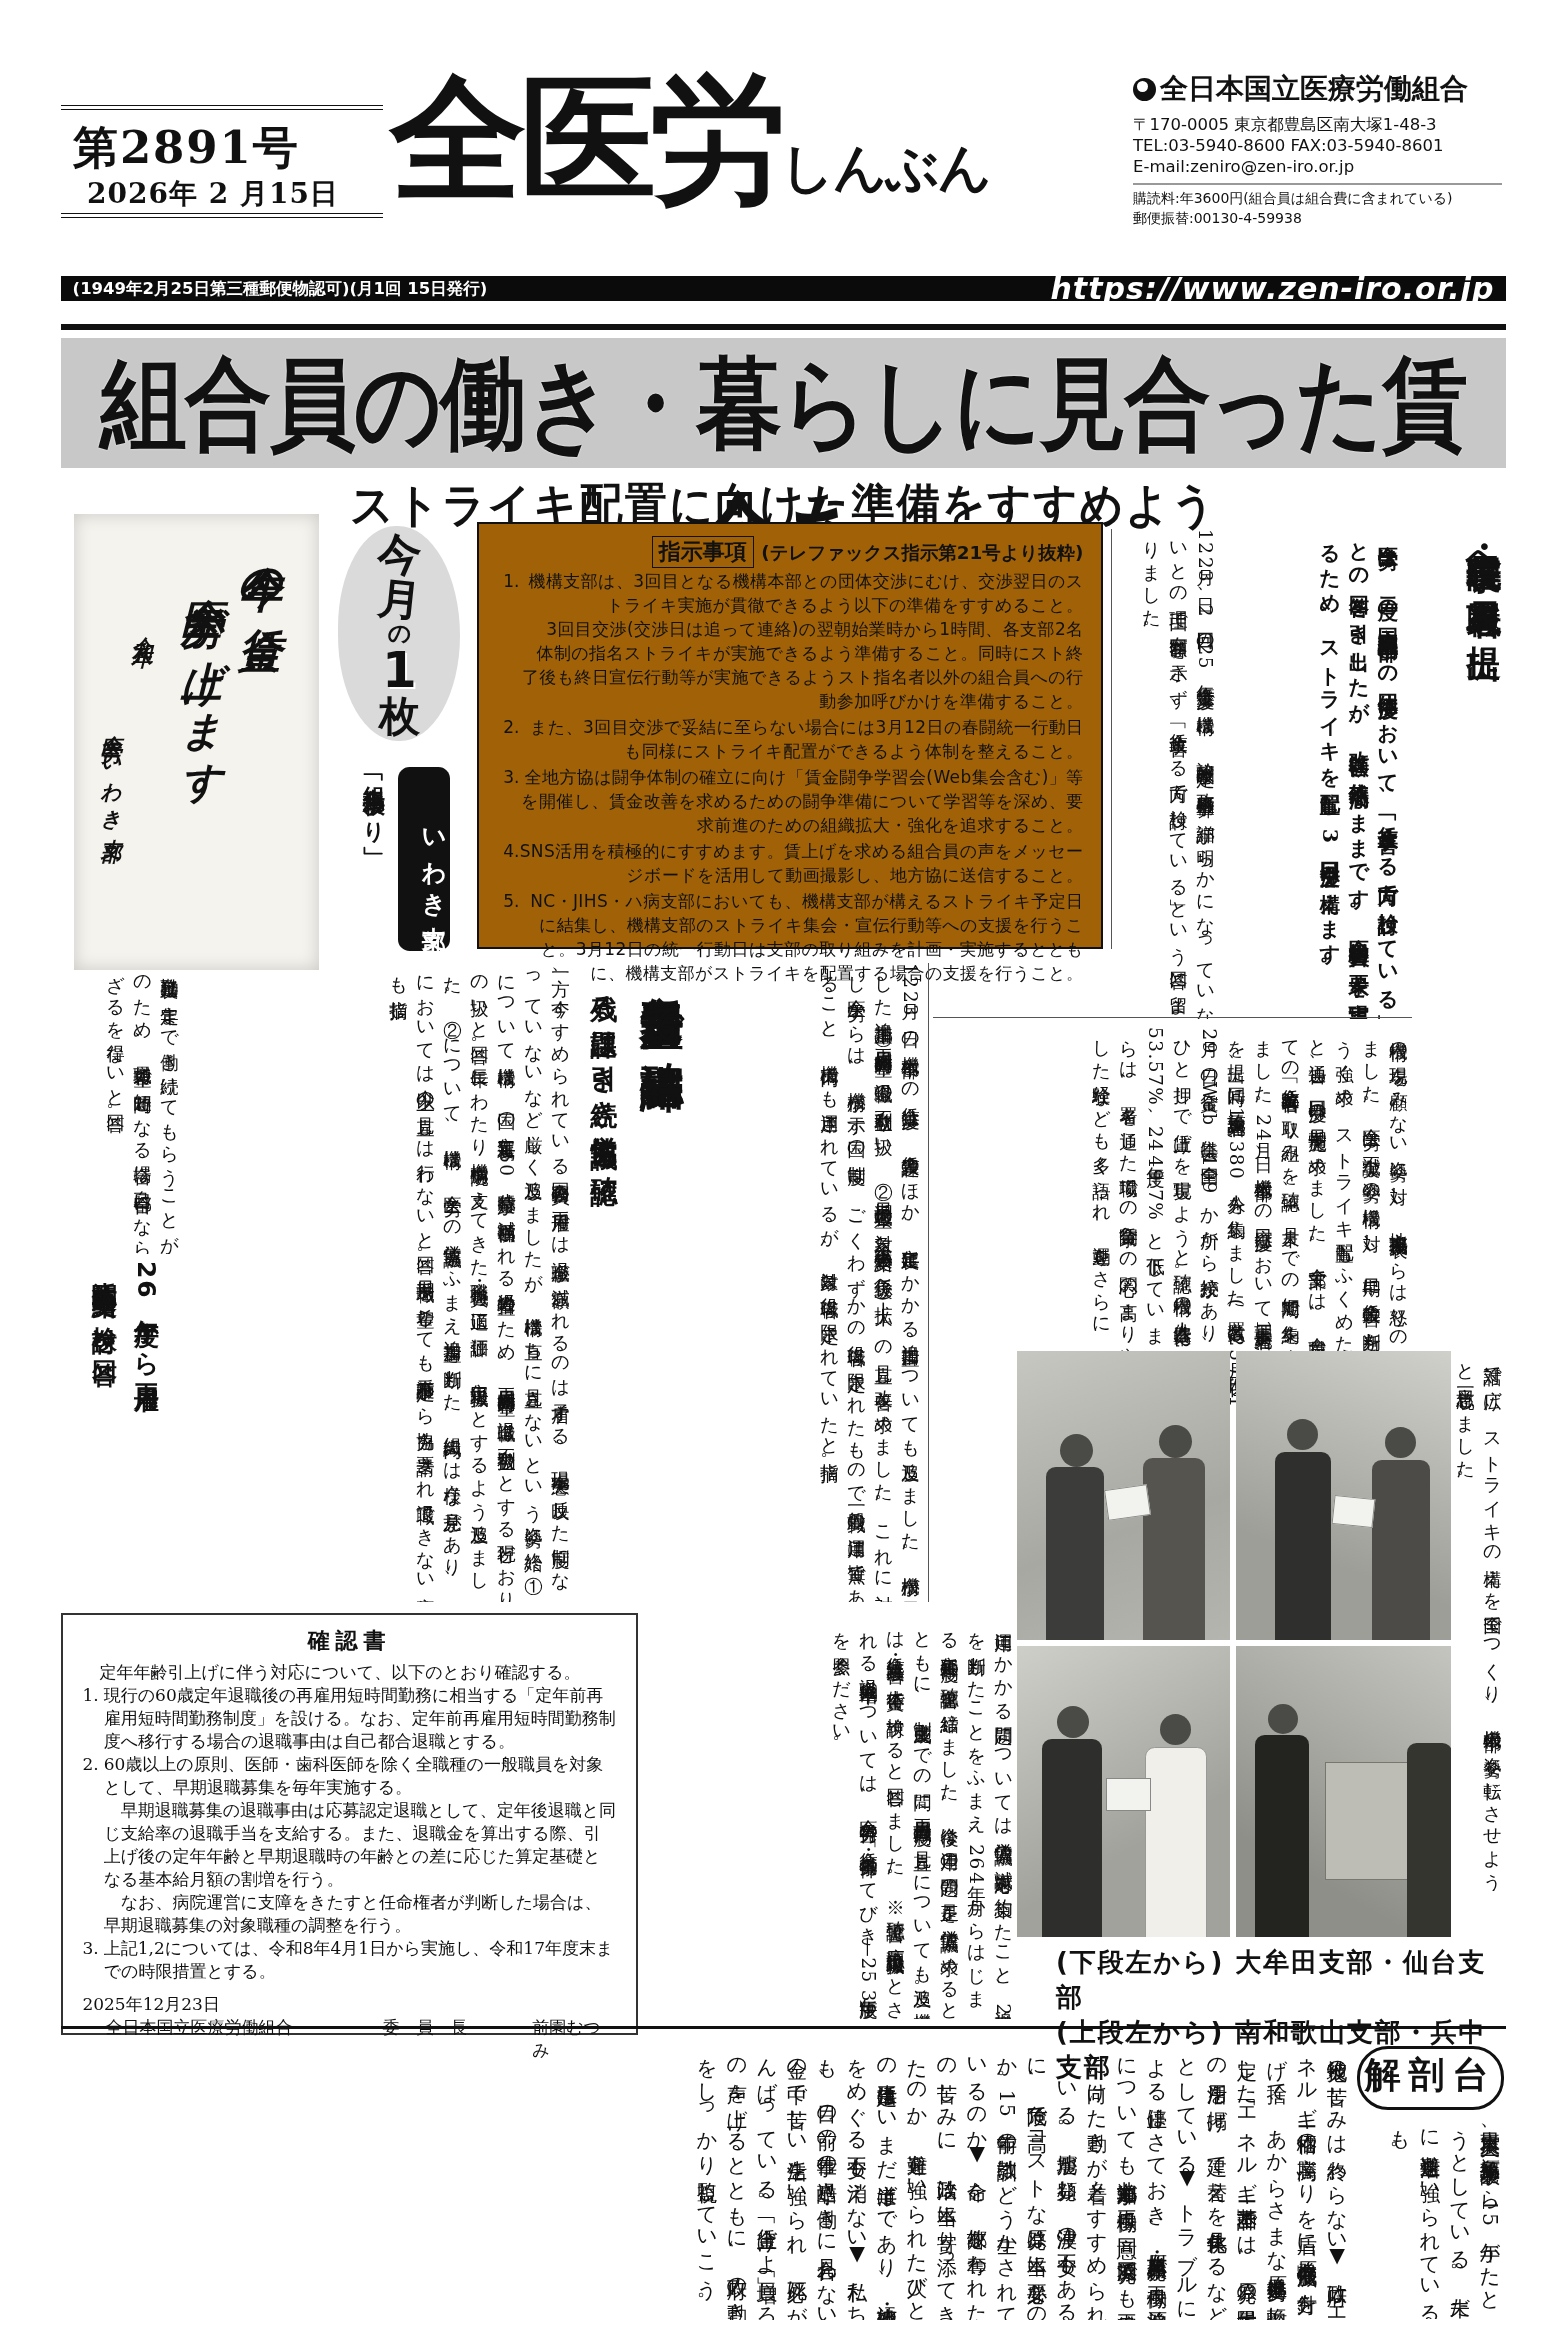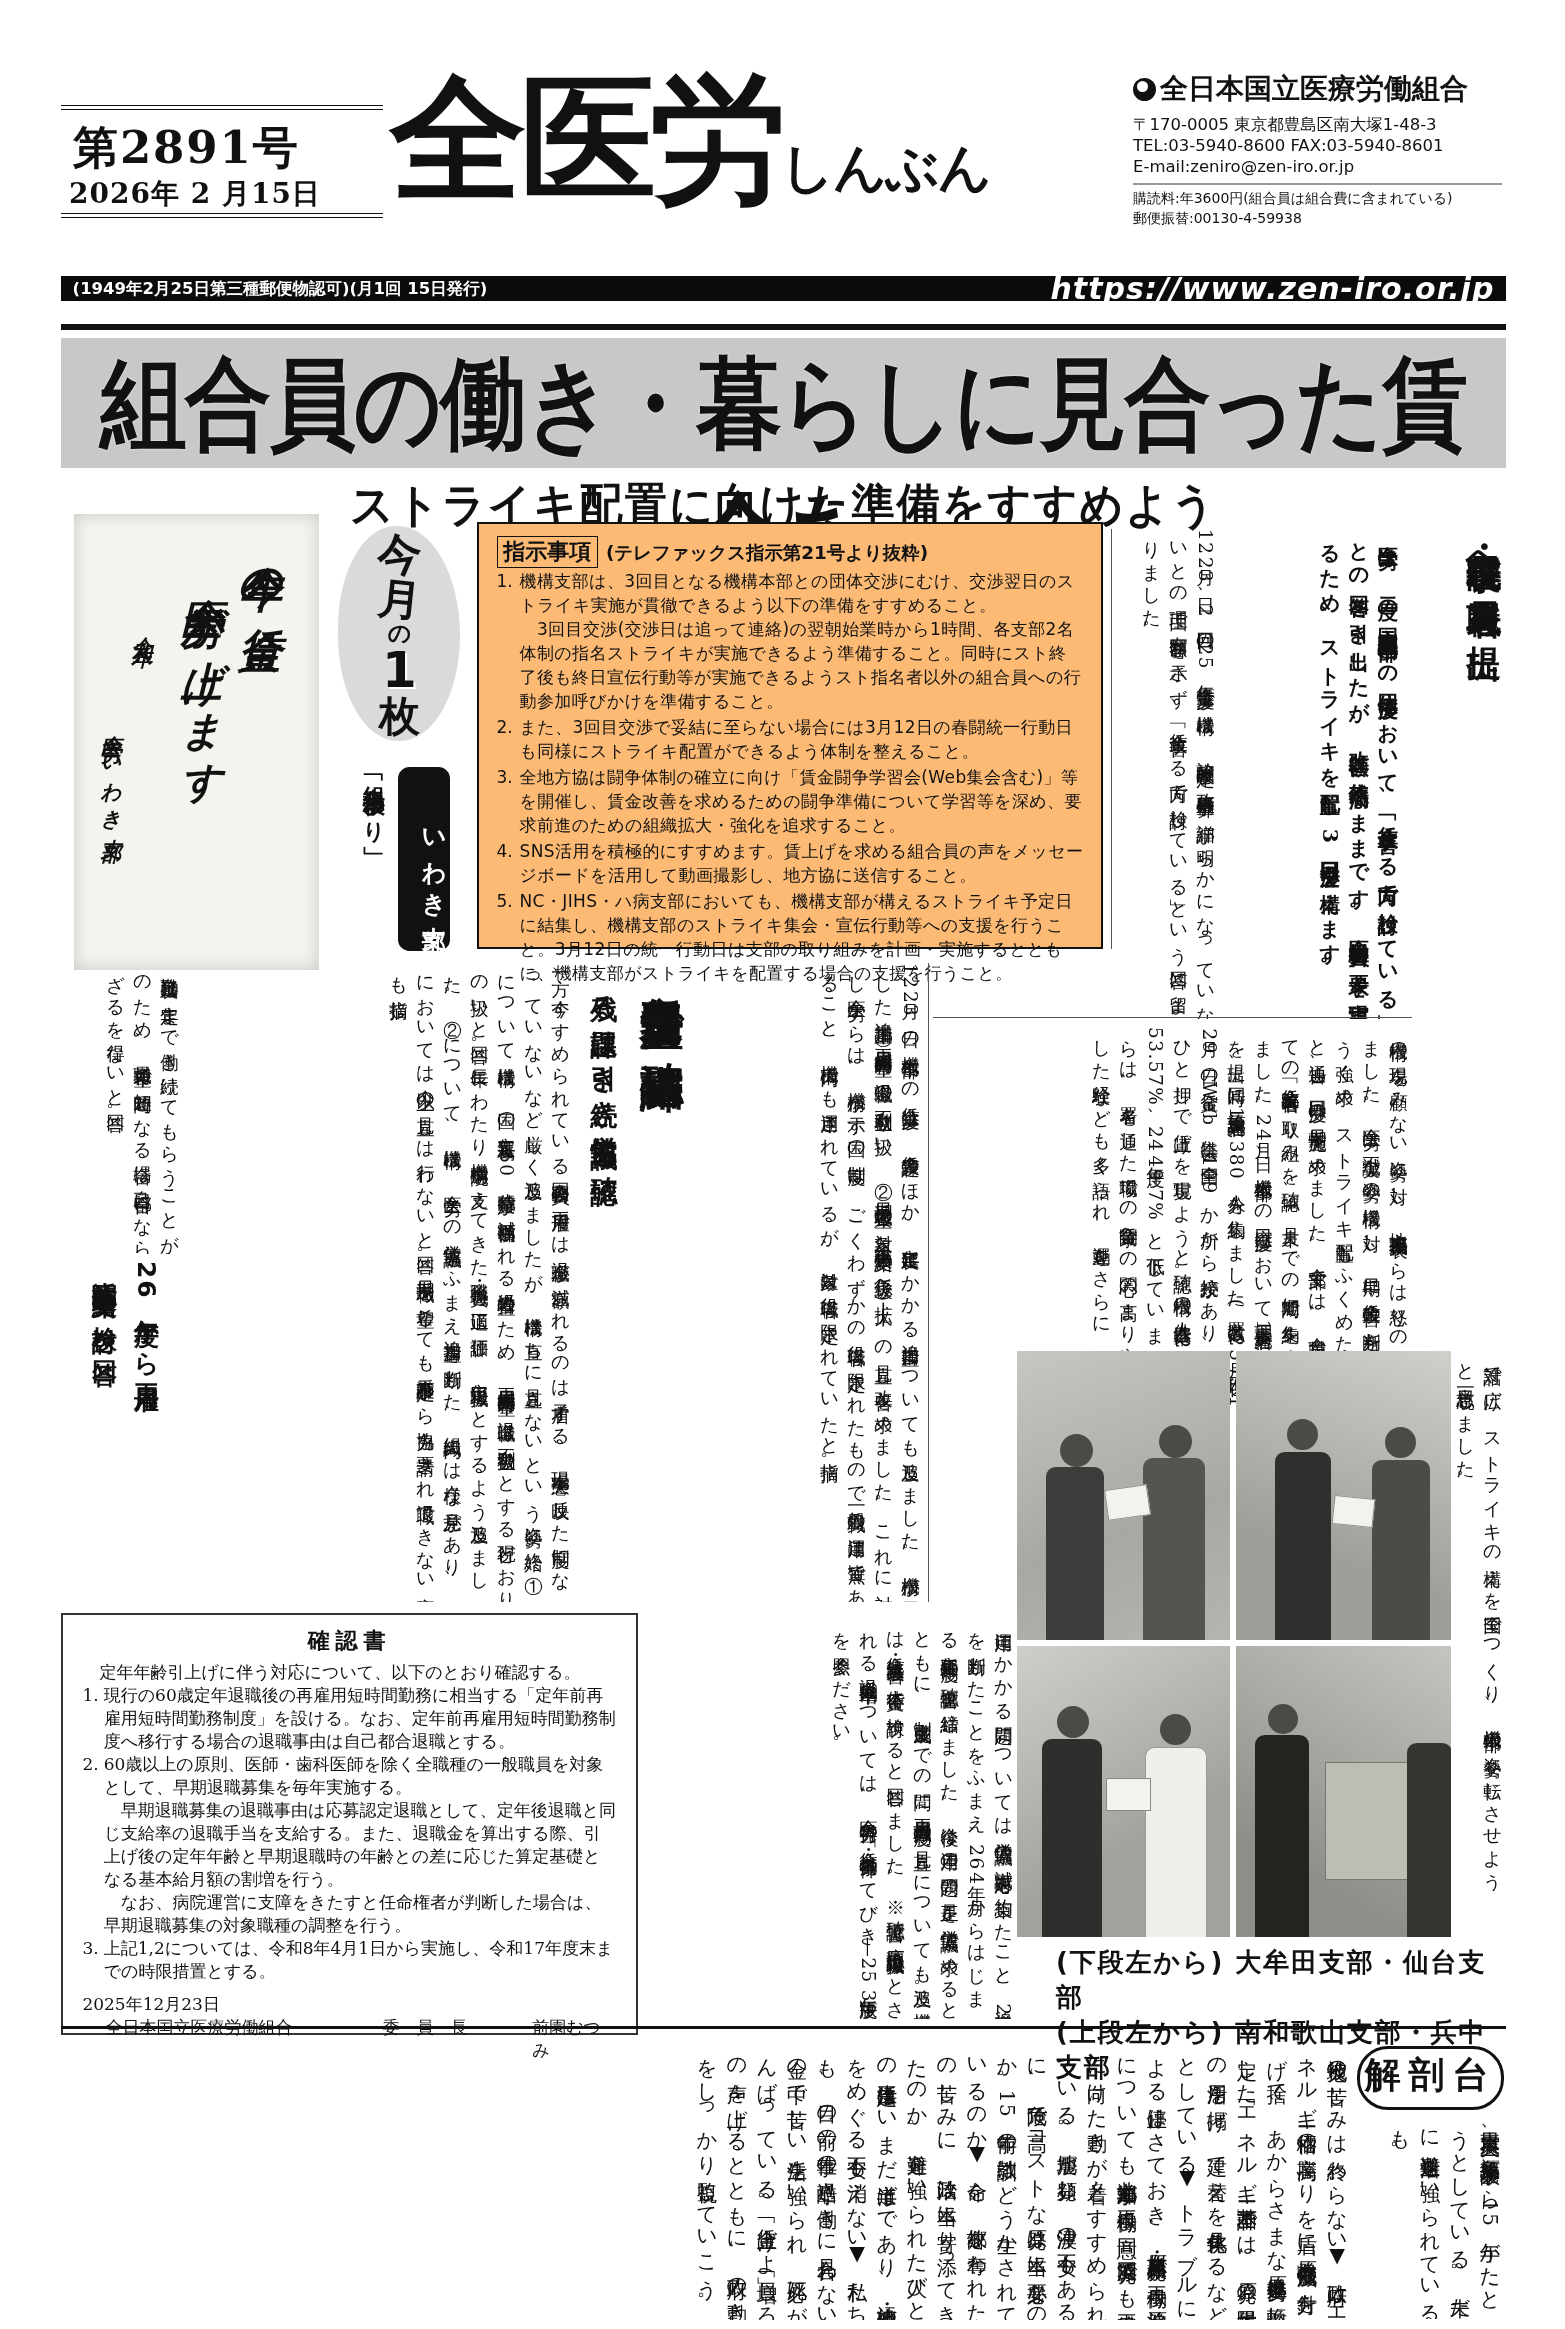--- a/index.html
+++ b/index.html
@@ -30,22 +30,22 @@
              font-family:"DejaVu Sans","Liberation Sans",sans-serif;text-shadow:0 0 1.9px #fff;}
   .subhead{font-size:43px;font-weight:900;text-align:center;letter-spacing:1.9px;font-family:"DejaVu Sans","Liberation Sans",sans-serif;transform:scaleY(1.08);}
   
   .plate{background:#f5f3ee;box-shadow:inset 0 0 17.5px rgba(0,0,0,.18);}
   .callig{font-weight:bold;font-style:italic;letter-spacing:3.9px;}
   
   .cloud{background:#dadada;border-radius:48% 52% 50% 50%;}
   .badge-ch{display:block;text-align:center;font-weight:900;line-height:1.02;}
   .blackbox{background:#111;color:#fff;border-radius:11.6px;text-align:center;}
   
-  .insbox{border:2.9px solid #111;background:#fdba74;padding:11.6px 17.5px 7.8px 17.5px;box-sizing:border-box;
-          font-family:"DejaVu Sans","Liberation Sans",sans-serif;}
+  .insbox{border:2.9px solid #111;background:#a16207;padding:11.6px 17.5px 7.8px 17.5px;box-sizing:border-box;
+          font-family:"DejaVu Sans","Liberation Sans",sans-serif;text-align:right;}
   .ins-title{display:inline-block;border:1.9px solid #111;font-size:22px;font-weight:bold;padding:0 5.8px;margin-right:7.8px;}
   .ins-src{font-size:18.4px;font-weight:bold;}
   .ins-item{display:flex;font-size:17px;line-height:24px;margin-top:1.9px;}
   .ins-num{width:23px;flex:none;}
   .ins-text{white-space:pre-line;letter-spacing:0.4px;}
   
   .vtxt{font-size:18.4px;line-height:27px;letter-spacing:1.5px;}
   .vlead{font-size:20.4px;line-height:29px;letter-spacing:1.9px;}
   .vhead-r{font-size:35px;font-weight:900;letter-spacing:1px;}
   .vhead-m{font-size:43px;font-weight:900;letter-spacing:1.9px;}
@@ -74,21 +74,21 @@
   .rule{background:#111;}
   .vrule{background:#555;}
 </style>
 </head>
 <body>
 
 <div id="paper">
 
   <div class="abs dbl" style="left:61px;top:105px;width:322px;"></div>
   <div class="abs issue" style="left:73px;top:118px;width:311px;">第2891号</div>
-  <div class="abs mdate" style="left:69px;top:175px;width:311px;">2026年 2 月15日</div>
+  <div class="abs mdate" style="left:87px;top:175px;width:311px;">2026年 2 月15日</div>
   <div class="abs dbl" style="left:61px;top:213px;width:322px;"></div>
 
   <div class="abs" style="left:390px;top:70px;width:747px;height:165px;white-space:nowrap;">
     <span class="ttl-main">全医労</span><span class="ttl-sub">しんぶん</span>
   </div>
 
   <div class="abs goth" style="left:1133px;top:70px;width:375px;">
     <div class="org"><span class="logo"></span><span>全日本国立医療労働組合</span></div>
     <div class="addr" style="margin-top:5.8px;">〒170-0005 東京都豊島区南大塚1-48-3</div>
     <div class="addr">TEL:03-5940-8600  FAX:03-5940-8601</div>

